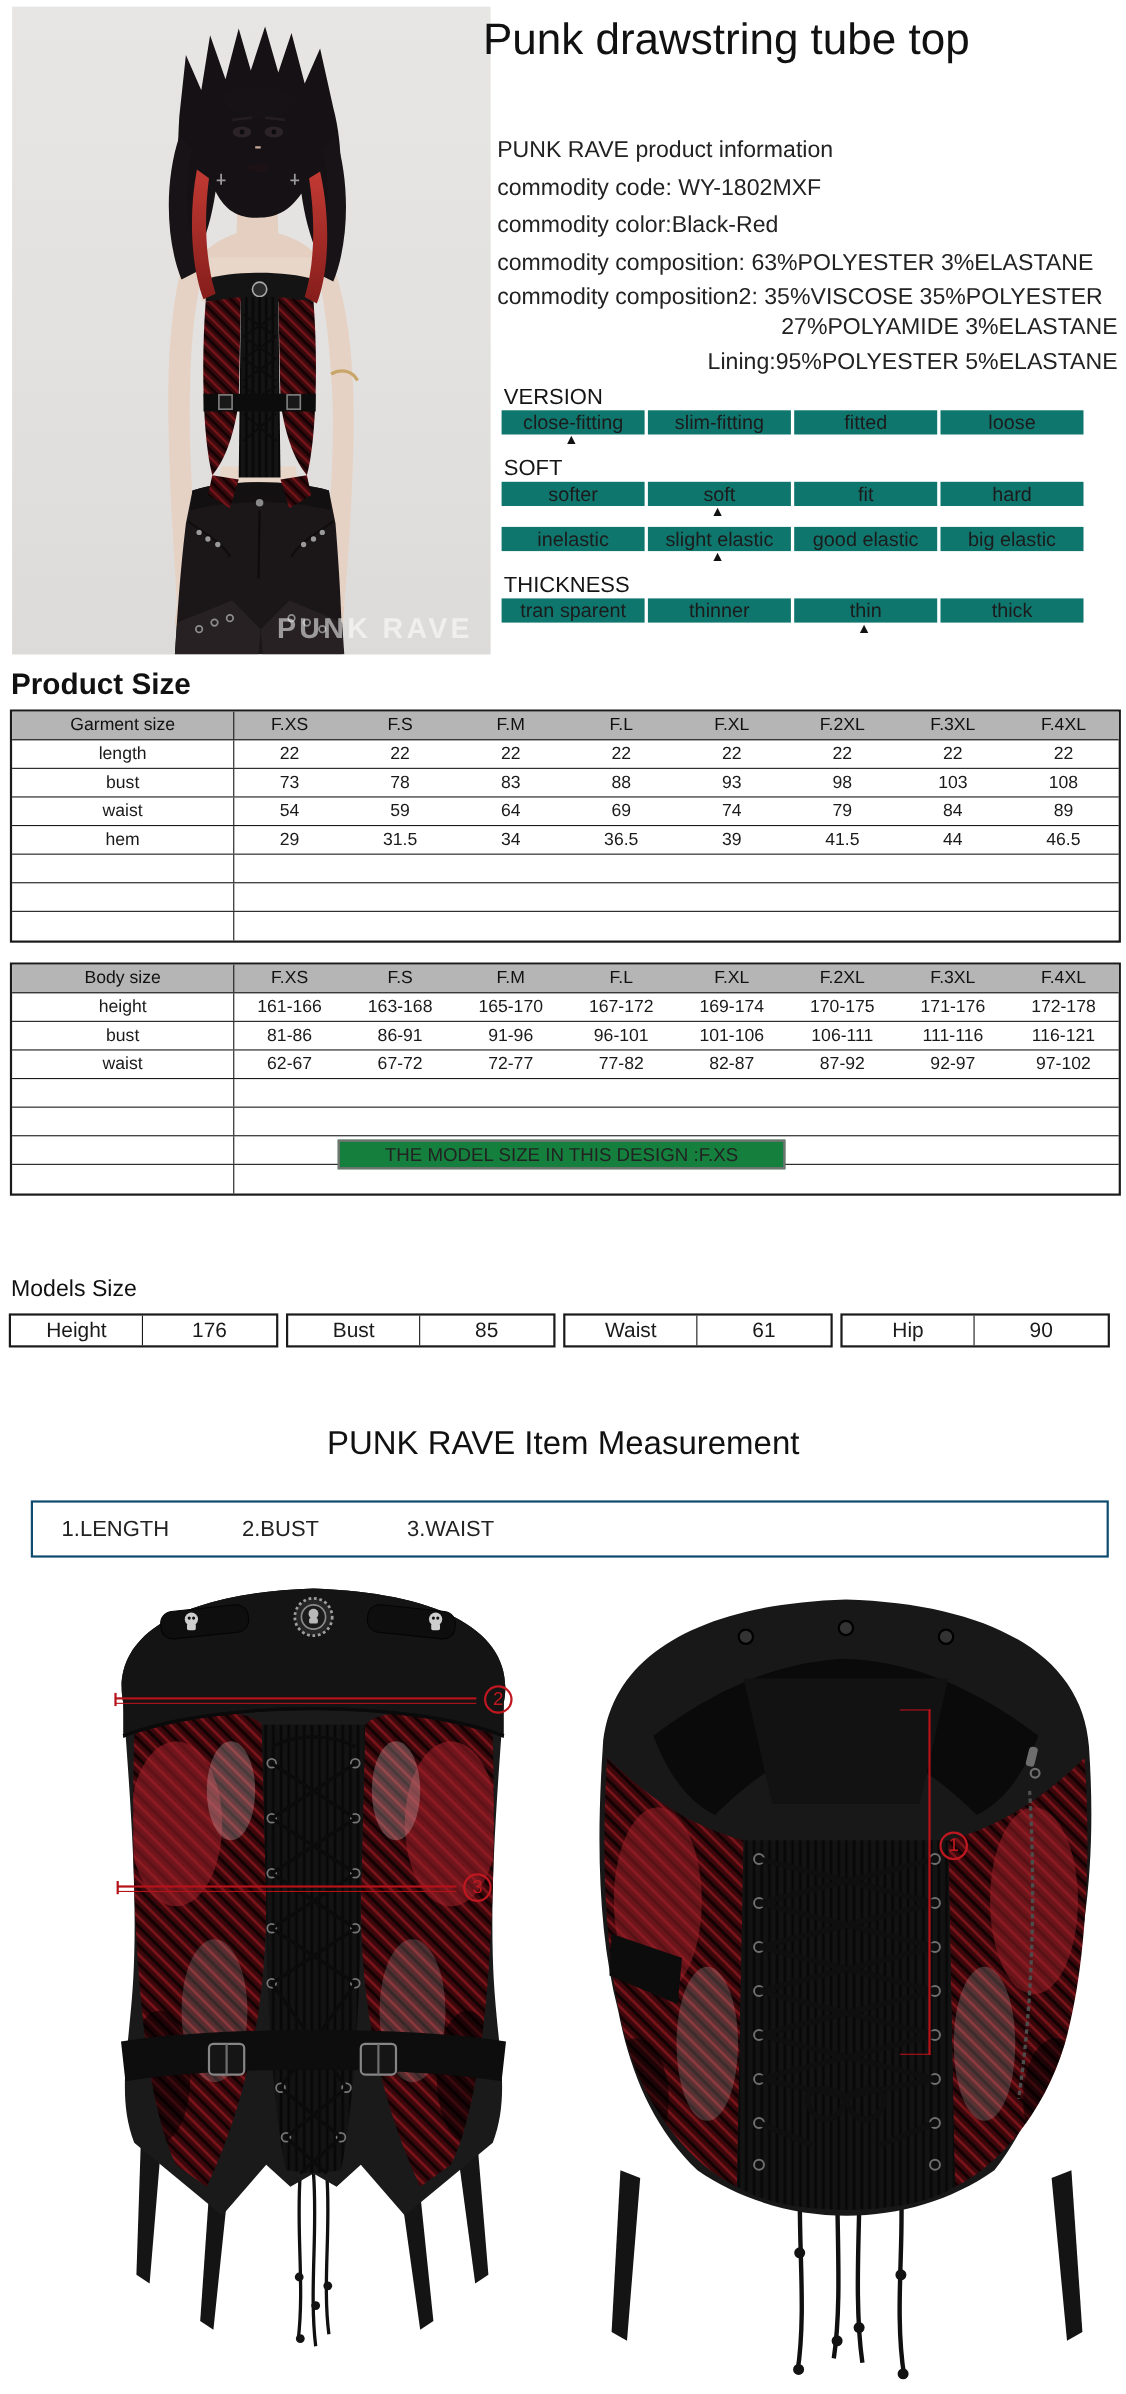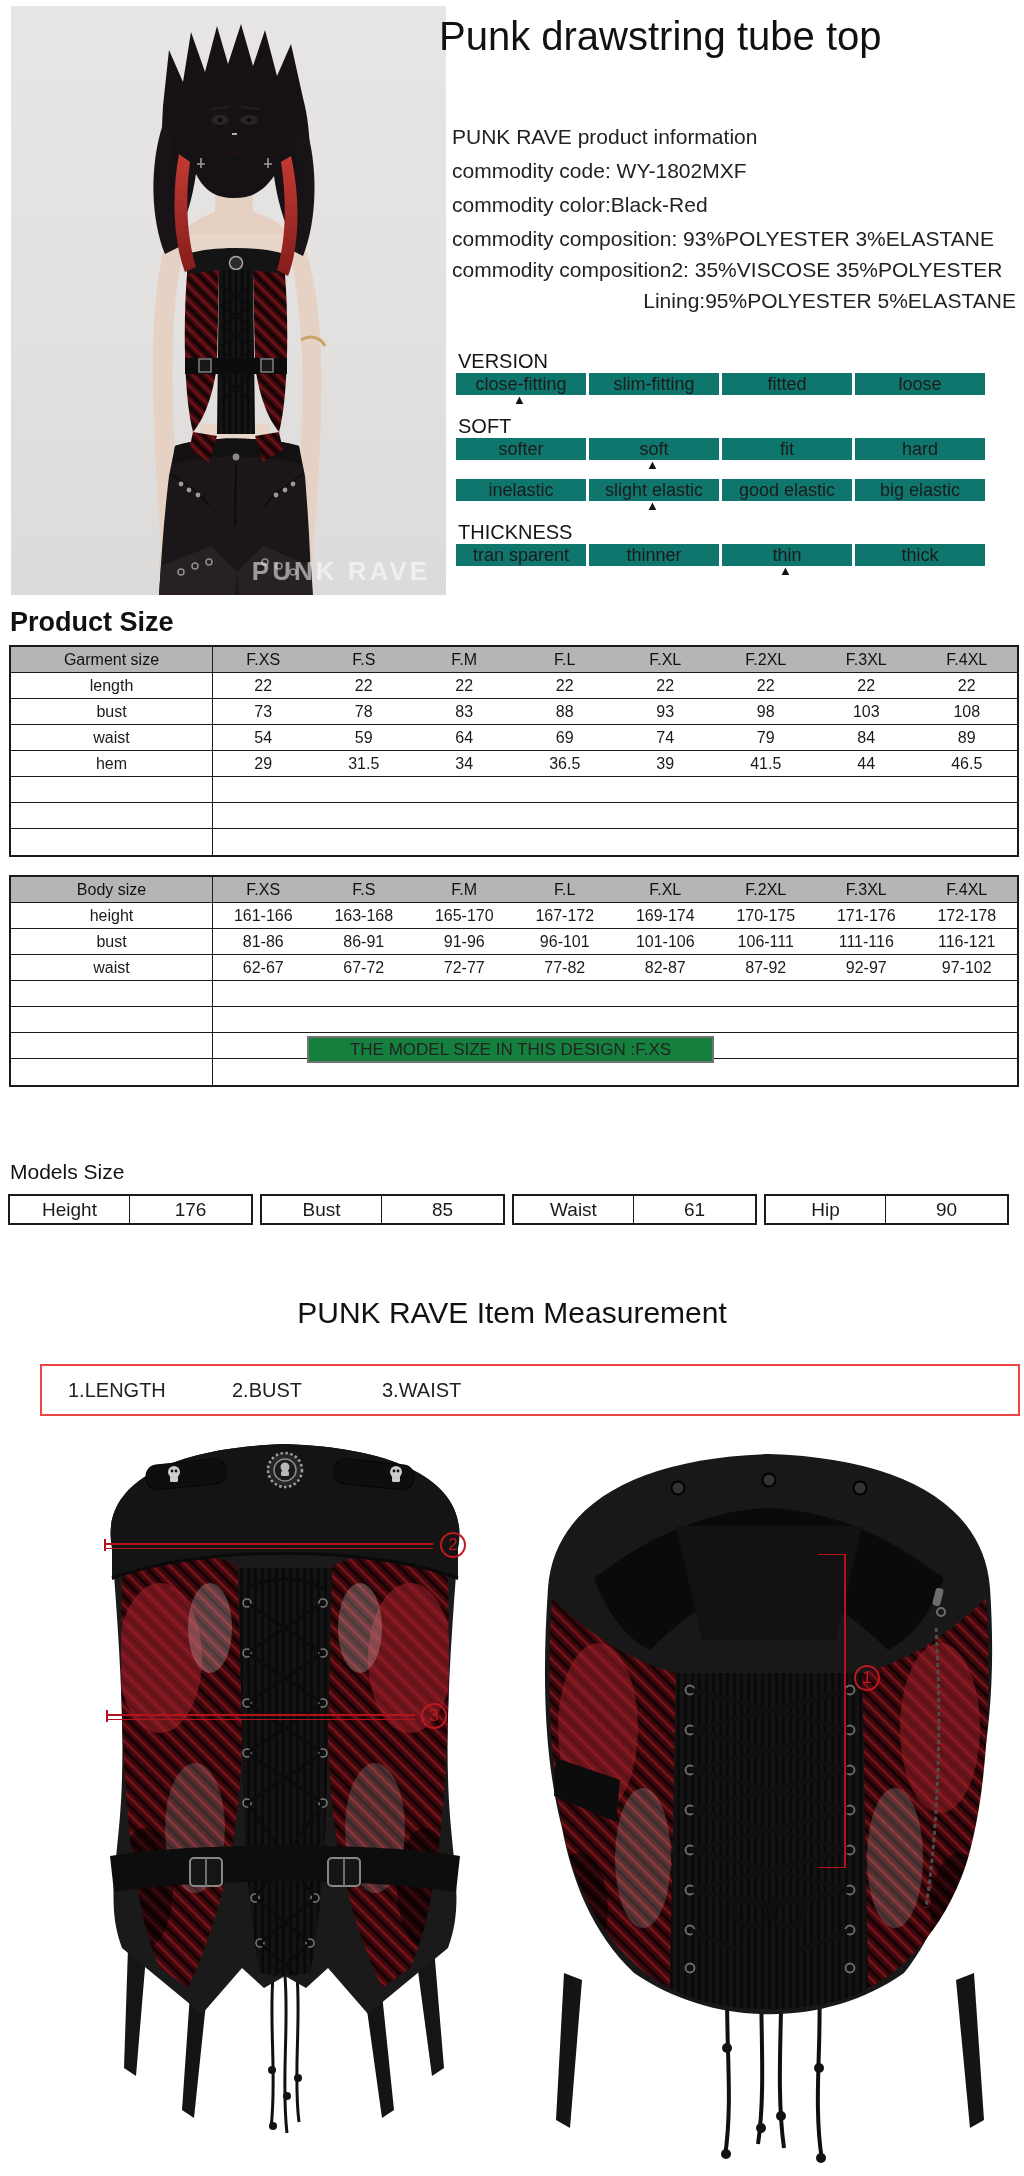--- a/index.html
+++ b/index.html
@@ -51,21 +51,21 @@
   
   #models-heading { position:absolute; left:10px; top:1160px; font-size:21px; color:#111; }
   #models-row { position:absolute; left:8px; top:1194px; width:1008px; height:31px; display:flex; gap:7px; }
   .stat-box { width:245px; height:31px; border:2px solid #1a1a1a; display:flex; }
   .stat-label { width:120px; border-right:1px solid #1a1a1a; display:flex; align-items:center; justify-content:center;
                 font-size:19px; }
   .stat-value { flex:1; display:flex; align-items:center; justify-content:center; font-size:19px; }
 
   
   #meas-heading { position:absolute; left:0; top:1296px; width:1024px; text-align:center; font-size:30px; color:#111; }
-  #legend-box { position:absolute; left:28px; top:1364px; width:980px; height:52px; border:2px solid #ef4444;margin-left:12px; }
+  #legend-box { position:absolute; left:28px; top:1364px; width:980px; height:52px; border:2px solid #0c4a6e; }
   .legend-item { position:absolute; top:0; height:48px; line-height:48px; font-size:20px; color:#222; }
   #legend-1 { left:26px; } #legend-2 { left:190px; } #legend-3 { left:340px; }
 
   .gsvg { position:absolute; }
   #front-svg { left:70px; top:1428px; }
   #back-svg { left:528px; top:1428px; }
 
   .red-line { position:absolute; background:#b5121a; }
   .circ-num { position:absolute; width:26px; height:26px; border:2px solid #c01820; border-radius:50%;
               color:#c01820; font-size:17px; line-height:22px; text-align:center; background:transparent; }
@@ -172,22 +172,23 @@
       <path d="M190,152 L190,162 M186,158 L194,158 M257,152 L257,162 M253,158 L261,158" stroke="#9a9a9a" stroke-width="1.6"></path>
     </svg>
     <div id="watermark">PUNK RAVE</div>
   </div>
 
   <div id="title">Punk drawstring tube top</div>
   <div id="info">
     <div>PUNK RAVE product information</div>
     <div>commodity code: WY-1802MXF</div>
     <div>commodity color:Black-Red</div>
-    <div>commodity composition: 93%POLYESTER 3%ELASTANE</div>
+    <div>commodity composition: 63%POLYESTER 3%ELASTANE</div>
     <div class="tight">commodity composition2: 35%VISCOSE 35%POLYESTER</div>
+    <div class="r tight">27%POLYAMIDE 3%ELASTANE</div>
     <div class="r">Lining:95%POLYESTER 5%ELASTANE</div>
   </div>
 
   <div id="attrs">
       <div class="attr-group">
       <div class="attr-label">VERSION</div>
       <div class="attr-row">
           <div class="attr-box">close-fitting</div>
           <div class="attr-box">slim-fitting</div>
           <div class="attr-box">fitted</div>

